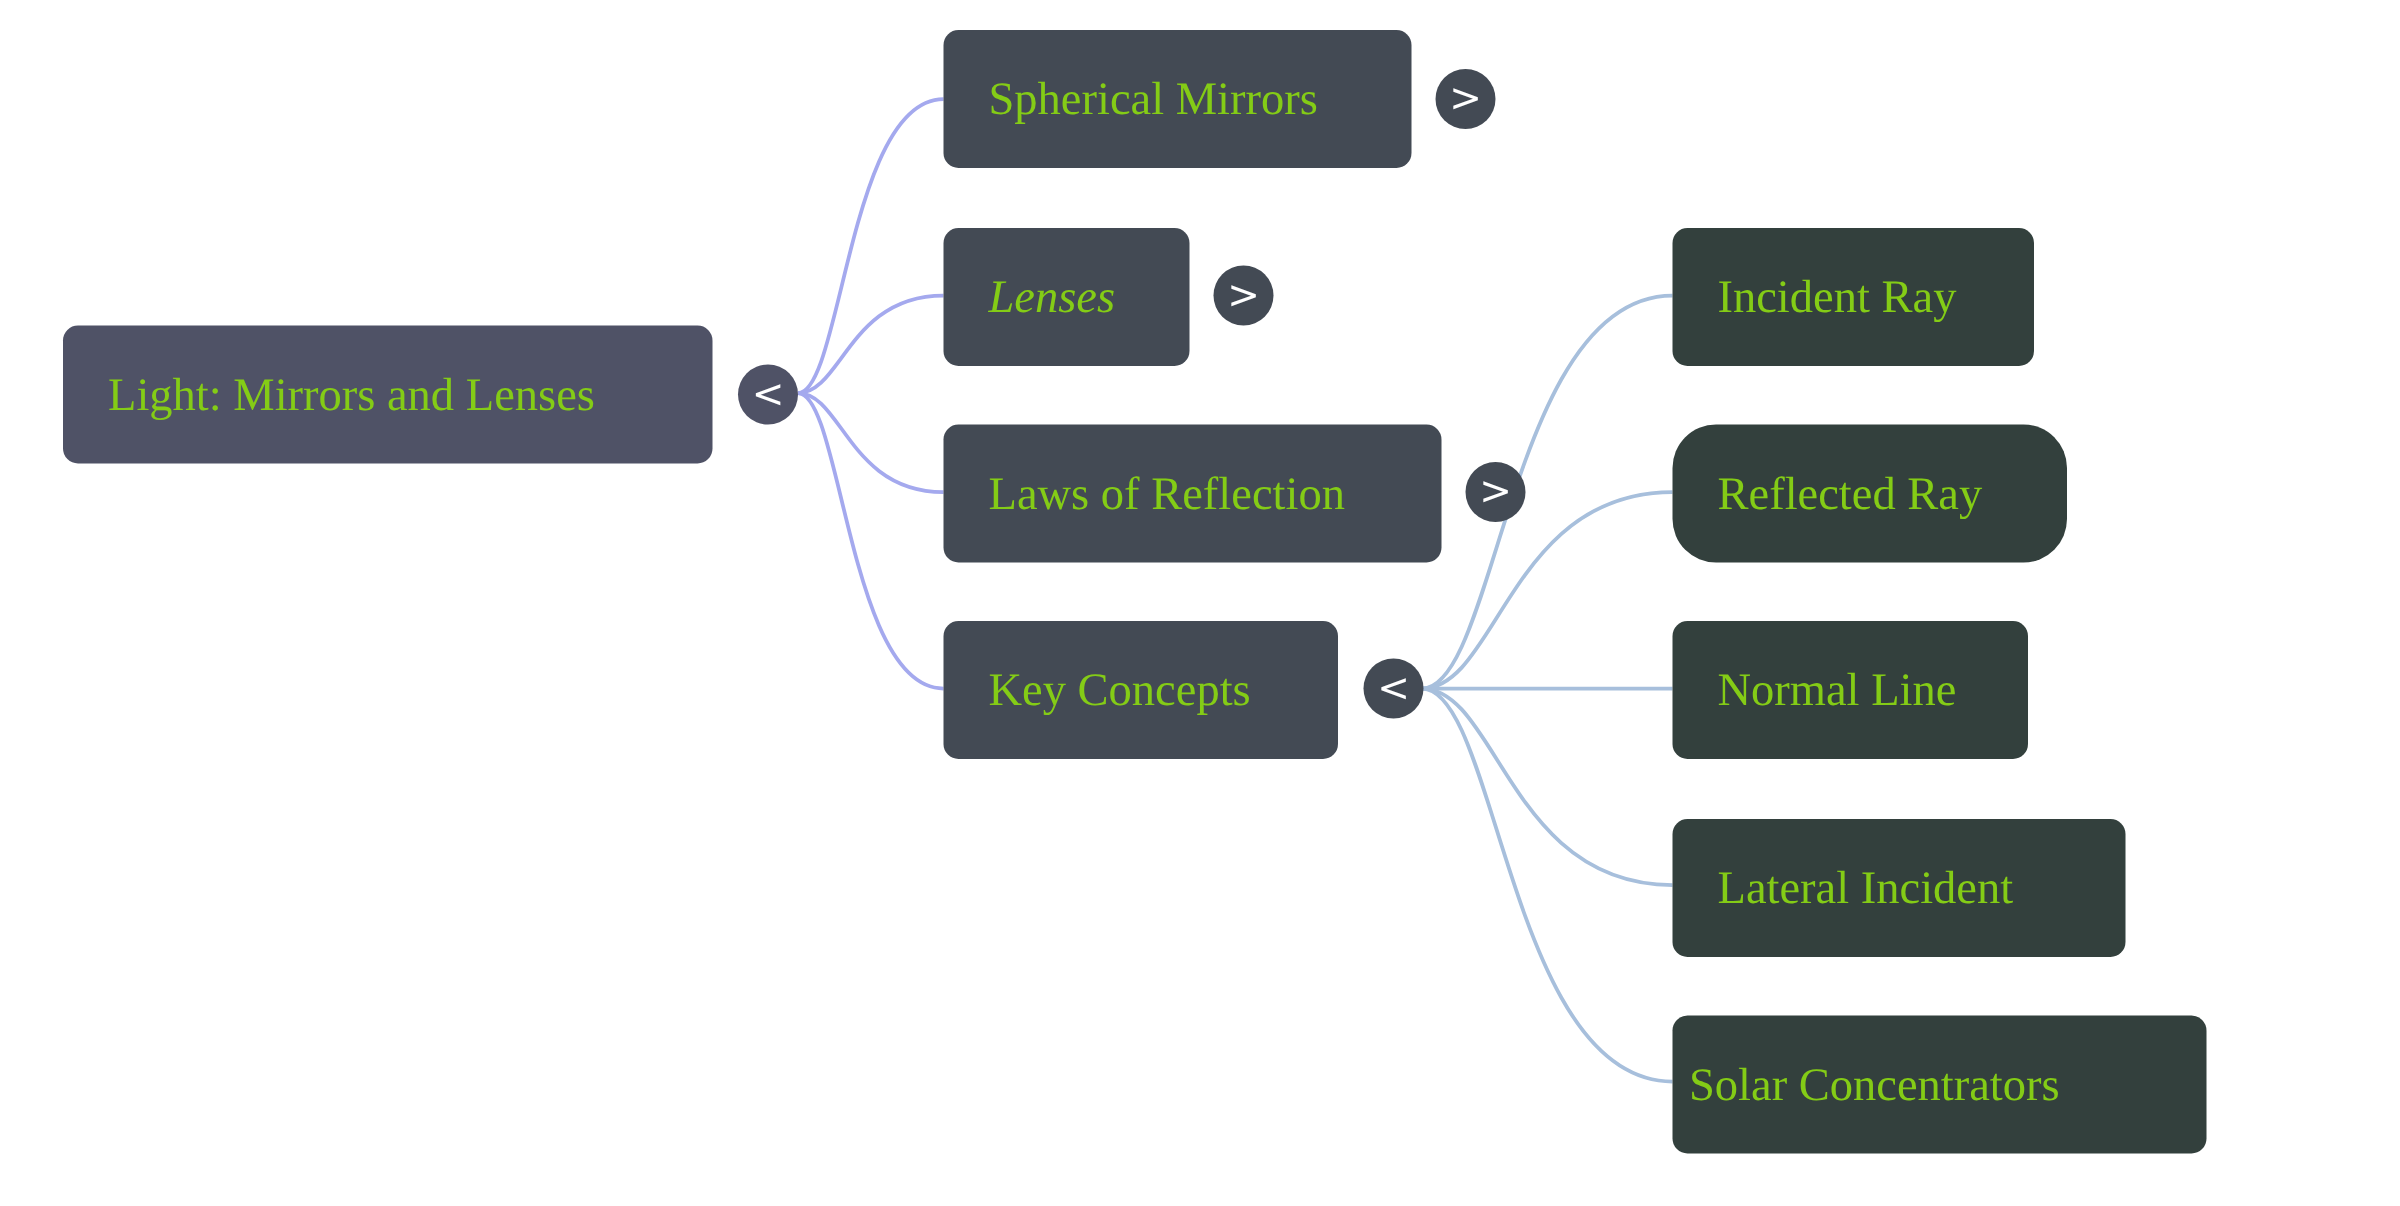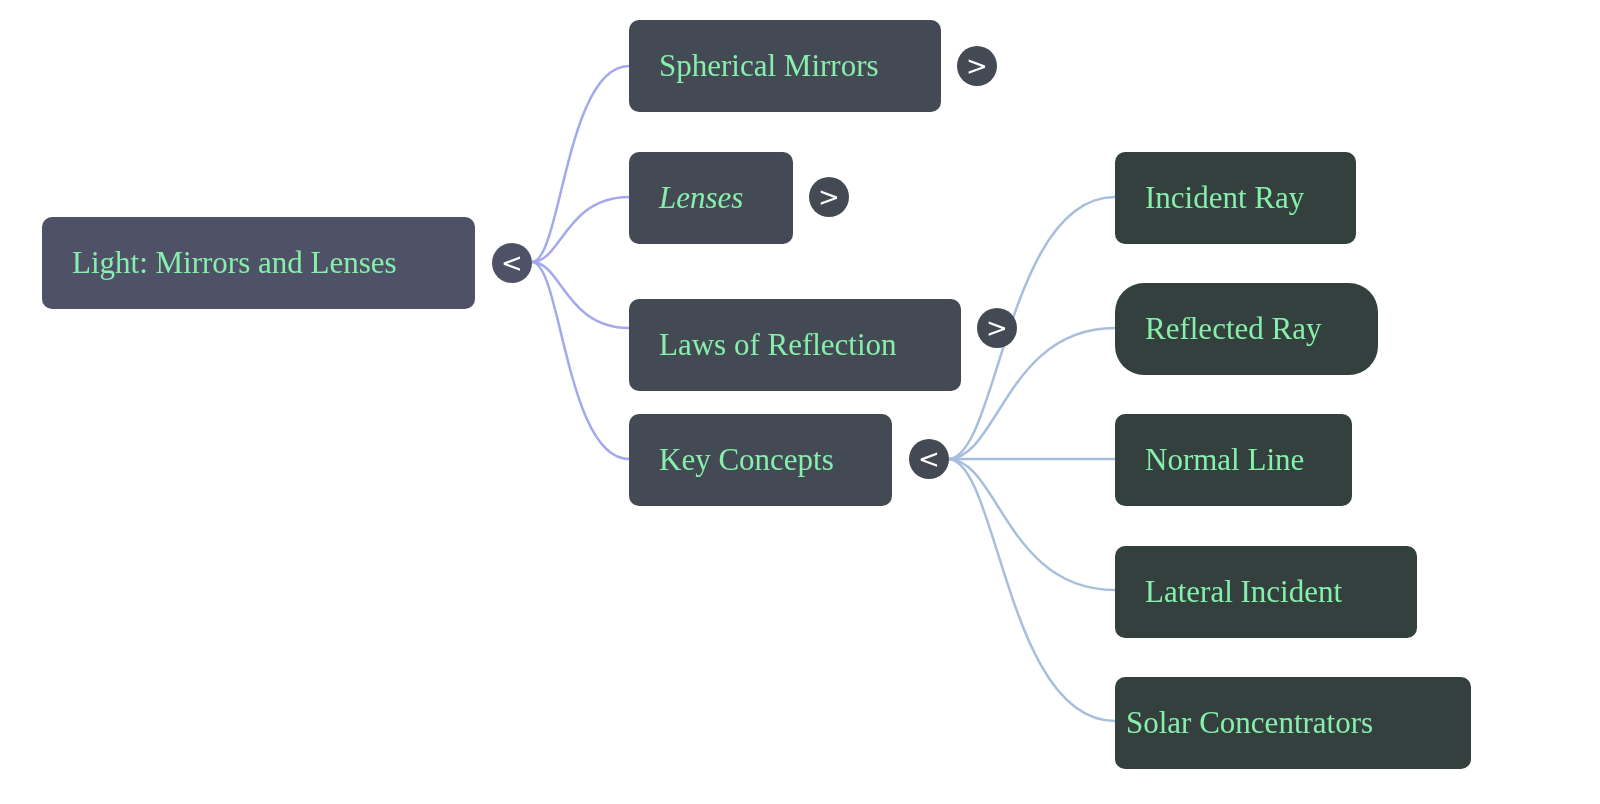--- a/index.html
+++ b/index.html
@@ -1,20 +1,20 @@
 <!DOCTYPE html>
 <html><head>
 <meta charset="utf-8">
 <style>
   html, body { margin:0; padding:0; background:#ffffff; }
   body { width:1600px; height:804px; position:relative; overflow:hidden; font-family:"Liberation Serif", serif; }
   #edges { position:absolute; left:0; top:0; width:1600px; height:804px; }
   .node {
     position:absolute; box-sizing:border-box; height:92px;
-    border-radius:10px; color:#86efac; font-size:31px;
+    border-radius:10px; color:#84cc16; font-size:31px;
     display:flex; align-items:center; padding-left:30px; white-space:nowrap;
   }
   .node.root { background:#4f5266; }
   .node.l1 { background:#434a54; }
   .node.l2 { background:#33403d;font-family:Liberation Serif, serif; }
   .toggle {
     position:absolute; width:40px; height:40px; border-radius:50%;
     background:#434a54; color:#ffffff; font-family:"DejaVu Sans", sans-serif;
     font-size:26px; line-height:40px; text-align:center; cursor:pointer;
   }
@@ -49,21 +49,21 @@
   <span>&gt;</span>
 </div>
 
 <div class="node l1" style="left:629px; top:152px; width:164px;font-style:italic;">
   <span>Lenses</span>
 </div>
 <div class="toggle" style="left:809px; top:177px;">
   <span>&gt;</span>
 </div>
 
-<div class="node l1" style="left:629px; top:283px; width:332px;margin-top:16px;">
+<div class="node l1" style="left:629px; top:283px; width:332px;">
   <span>Laws of Reflection</span>
 </div>
 <div class="toggle" style="left:977px; top:308px;">
   <span>&gt;</span>
 </div>
 
 <div class="node l1" style="left:629px; top:414px; width:263px;">
   <span>Key Concepts</span>
 </div>
 <div class="toggle" style="left:909px; top:439px;">

